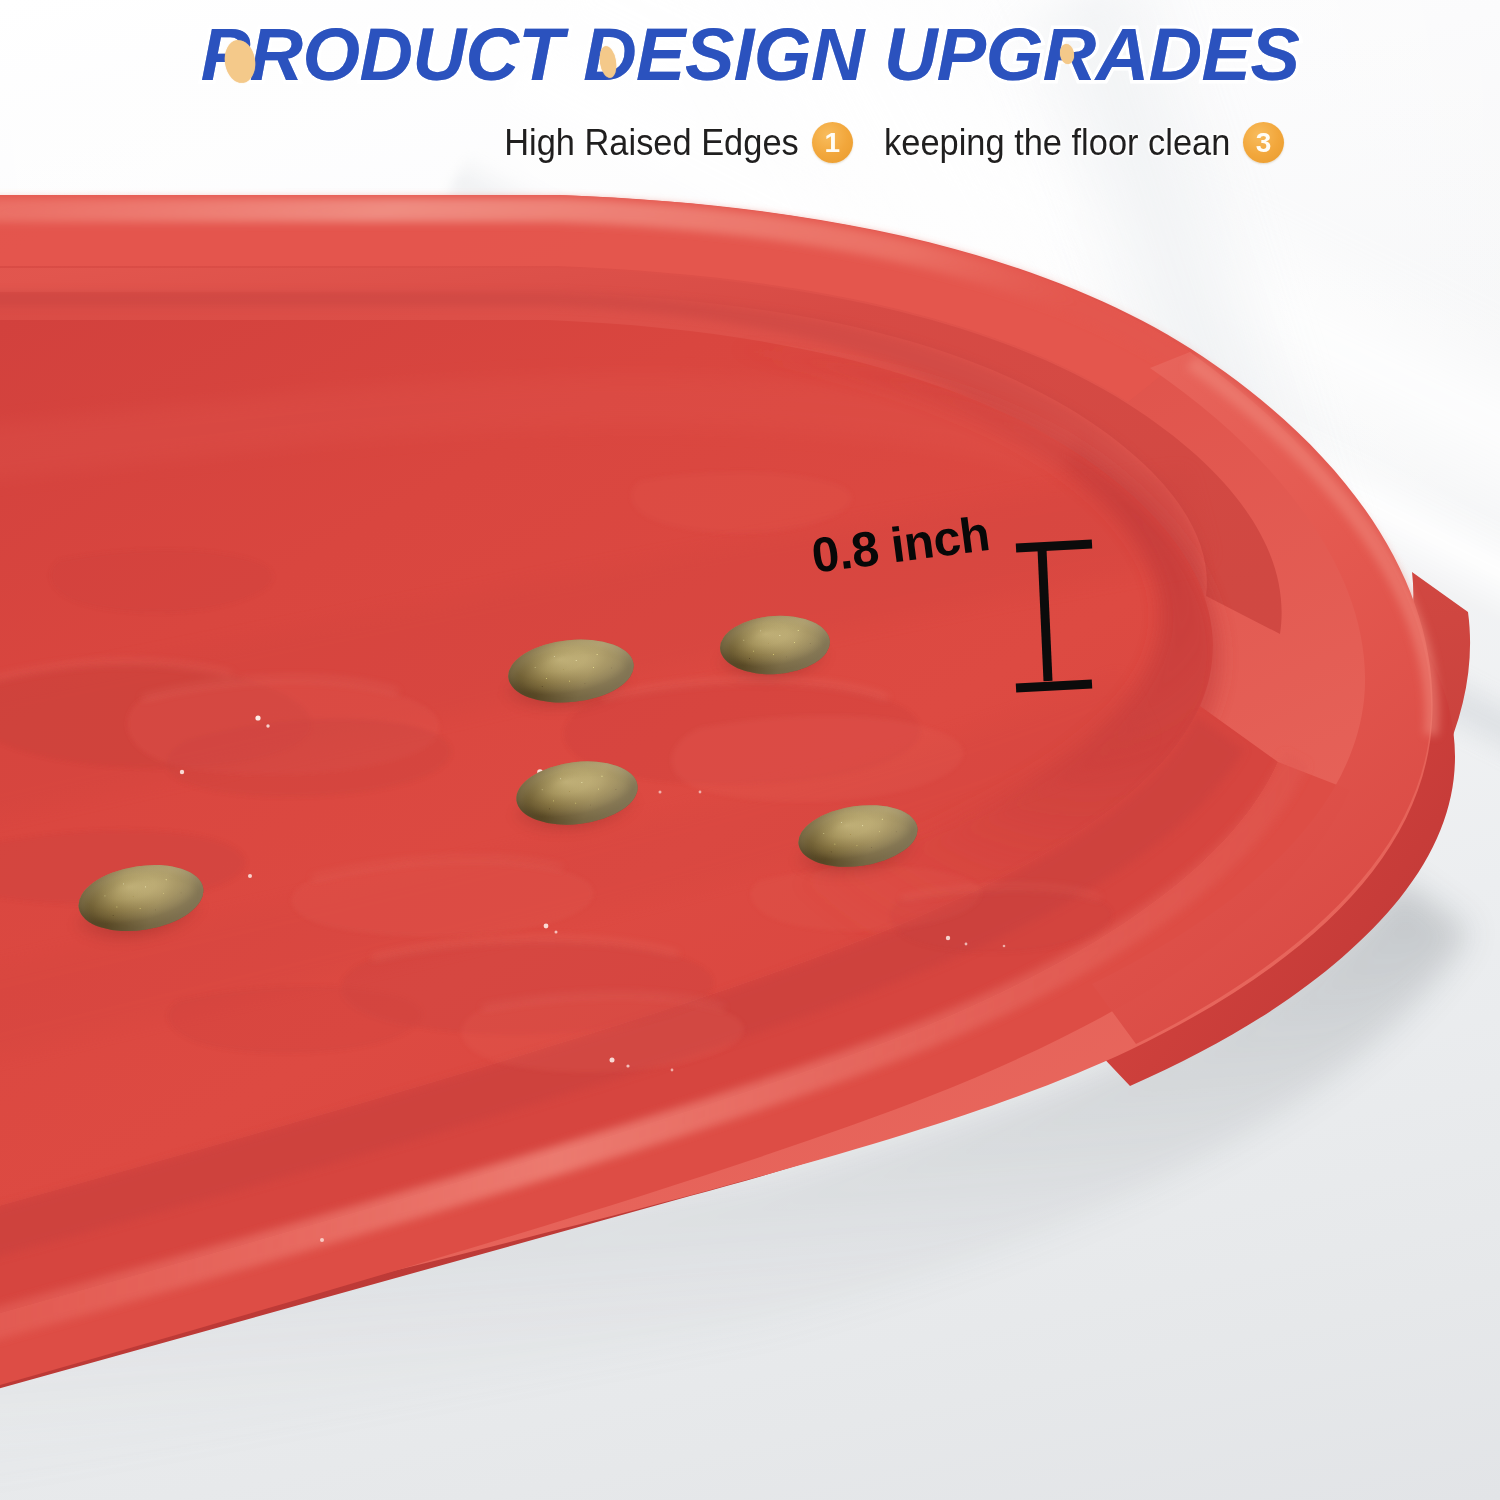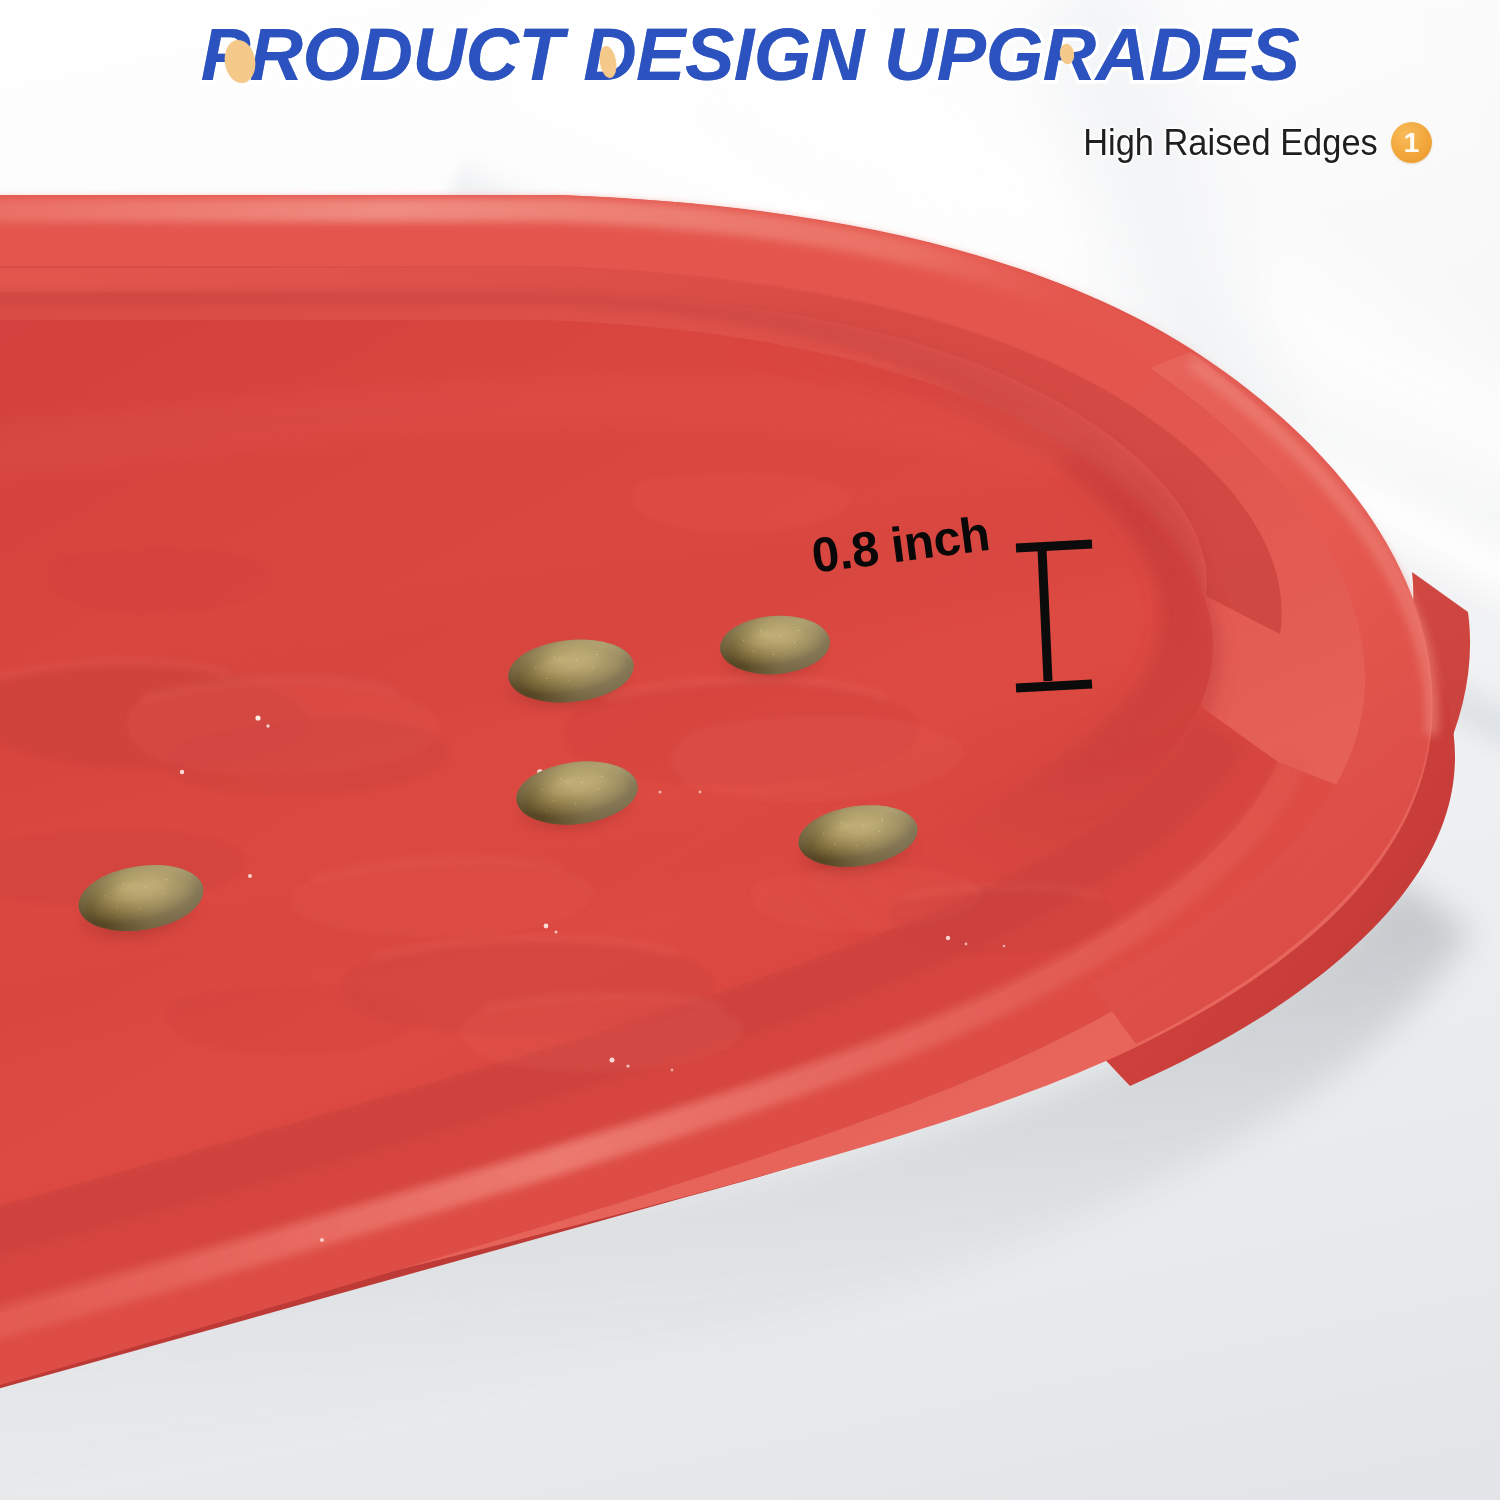--- a/index.html
+++ b/index.html
@@ -105,21 +105,21 @@
   }
   .counter-dot{
     position:absolute;border-radius:50%;
     background:#f4c98a;
     box-shadow:0 0 1px rgba(244,201,138,.9);
   }
 
   
   #features{
     position:absolute;right:68px;top:122px;width:950px;
-    display:flex;flex-direction:column;align-items:flex-end;
+    display:flex;flex-direction:row;align-items:flex-end;
     gap:5px;
   }
   .feature-row{display:flex;align-items:center;gap:13px;}
   .feature-text{
     font-size:37px;line-height:1.12;color:#201f1f;
     font-family:"Liberation Sans","DejaVu Sans",sans-serif;
     transform:scaleX(.93);transform-origin:right center;
     white-space:nowrap;
     text-shadow:
       0 0 4px #ffffff,0 0 4px #ffffff,
@@ -481,17 +481,21 @@
   </div>
 
   <div id="features">
 
     <div class="feature-row">
       <span class="feature-text">High Raised Edges</span>
       <span class="feature-badge">1</span>
     </div>
 
 
+    <div class="feature-row">
+      <span class="feature-text">keeping the floor clean</span>
+      <span class="feature-badge">3</span>
+    </div>
 
 
   </div>
 
 </div>
 
 </body></html>

